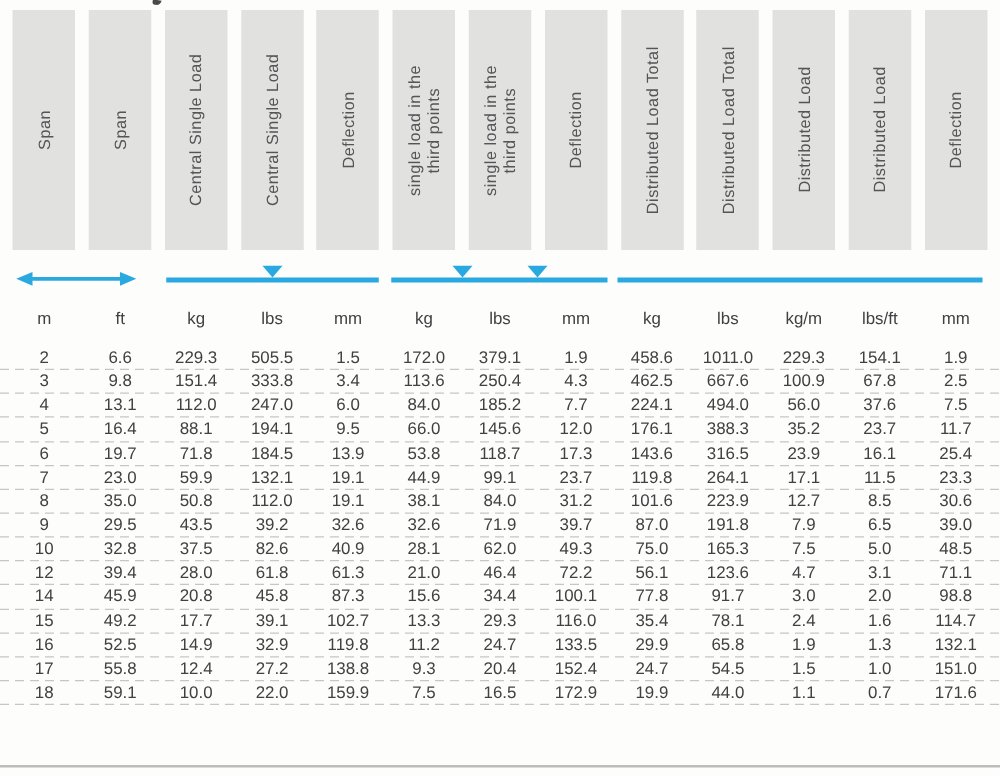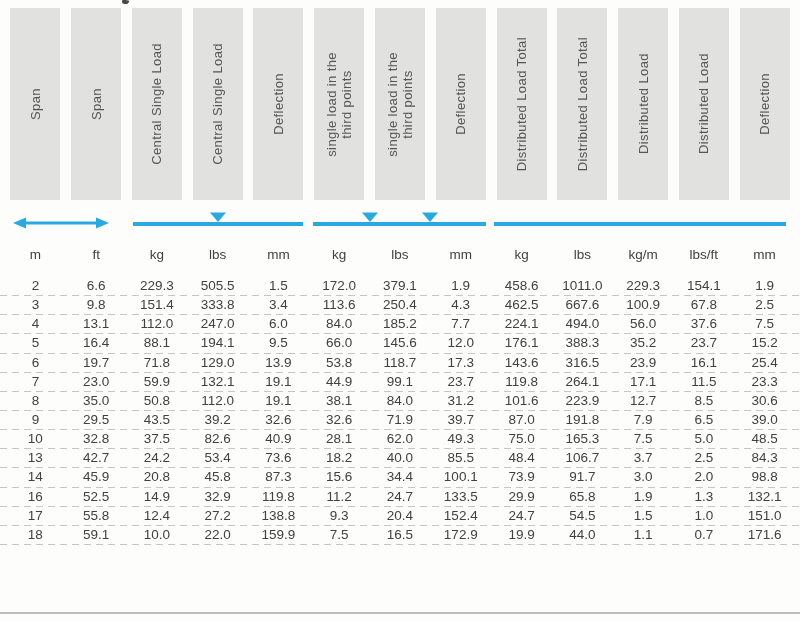--- a/index.html
+++ b/index.html
@@ -213,27 +213,27 @@
         <span class="dcell">88.1</span>
         <span class="dcell">194.1</span>
         <span class="dcell">9.5</span>
         <span class="dcell">66.0</span>
         <span class="dcell">145.6</span>
         <span class="dcell">12.0</span>
         <span class="dcell">176.1</span>
         <span class="dcell">388.3</span>
         <span class="dcell">35.2</span>
         <span class="dcell">23.7</span>
-        <span class="dcell">15.2</span>
+        <span class="dcell">11.7</span>
       </div>
       <div class="drow grid13">
         <span class="dcell">6</span>
         <span class="dcell">19.7</span>
         <span class="dcell">71.8</span>
-        <span class="dcell">129.0</span>
+        <span class="dcell">184.5</span>
         <span class="dcell">13.9</span>
         <span class="dcell">53.8</span>
         <span class="dcell">118.7</span>
         <span class="dcell">17.3</span>
         <span class="dcell">143.6</span>
         <span class="dcell">316.5</span>
         <span class="dcell">23.9</span>
         <span class="dcell">16.1</span>
         <span class="dcell">25.4</span>
       </div>
@@ -291,48 +291,63 @@
         <span class="dcell">28.1</span>
         <span class="dcell">62.0</span>
         <span class="dcell">49.3</span>
         <span class="dcell">75.0</span>
         <span class="dcell">165.3</span>
         <span class="dcell">7.5</span>
         <span class="dcell">5.0</span>
         <span class="dcell">48.5</span>
       </div>
       <div class="drow grid13">
-        <span class="dcell">13</span>
-        <span class="dcell">42.7</span>
-        <span class="dcell">24.2</span>
-        <span class="dcell">53.4</span>
-        <span class="dcell">73.6</span>
-        <span class="dcell">18.2</span>
-        <span class="dcell">40.0</span>
-        <span class="dcell">85.5</span>
-        <span class="dcell">48.4</span>
-        <span class="dcell">106.7</span>
-        <span class="dcell">3.7</span>
-        <span class="dcell">2.5</span>
-        <span class="dcell">84.3</span>
+        <span class="dcell">12</span>
+        <span class="dcell">39.4</span>
+        <span class="dcell">28.0</span>
+        <span class="dcell">61.8</span>
+        <span class="dcell">61.3</span>
+        <span class="dcell">21.0</span>
+        <span class="dcell">46.4</span>
+        <span class="dcell">72.2</span>
+        <span class="dcell">56.1</span>
+        <span class="dcell">123.6</span>
+        <span class="dcell">4.7</span>
+        <span class="dcell">3.1</span>
+        <span class="dcell">71.1</span>
       </div>
       <div class="drow grid13">
         <span class="dcell">14</span>
         <span class="dcell">45.9</span>
         <span class="dcell">20.8</span>
         <span class="dcell">45.8</span>
         <span class="dcell">87.3</span>
         <span class="dcell">15.6</span>
         <span class="dcell">34.4</span>
         <span class="dcell">100.1</span>
-        <span class="dcell">73.9</span>
+        <span class="dcell">77.8</span>
         <span class="dcell">91.7</span>
         <span class="dcell">3.0</span>
         <span class="dcell">2.0</span>
         <span class="dcell">98.8</span>
+      </div>
+      <div class="drow grid13">
+        <span class="dcell">15</span>
+        <span class="dcell">49.2</span>
+        <span class="dcell">17.7</span>
+        <span class="dcell">39.1</span>
+        <span class="dcell">102.7</span>
+        <span class="dcell">13.3</span>
+        <span class="dcell">29.3</span>
+        <span class="dcell">116.0</span>
+        <span class="dcell">35.4</span>
+        <span class="dcell">78.1</span>
+        <span class="dcell">2.4</span>
+        <span class="dcell">1.6</span>
+        <span class="dcell">114.7</span>
       </div>
       <div class="drow grid13">
         <span class="dcell">16</span>
         <span class="dcell">52.5</span>
         <span class="dcell">14.9</span>
         <span class="dcell">32.9</span>
         <span class="dcell">119.8</span>
         <span class="dcell">11.2</span>
         <span class="dcell">24.7</span>
         <span class="dcell">133.5</span>

